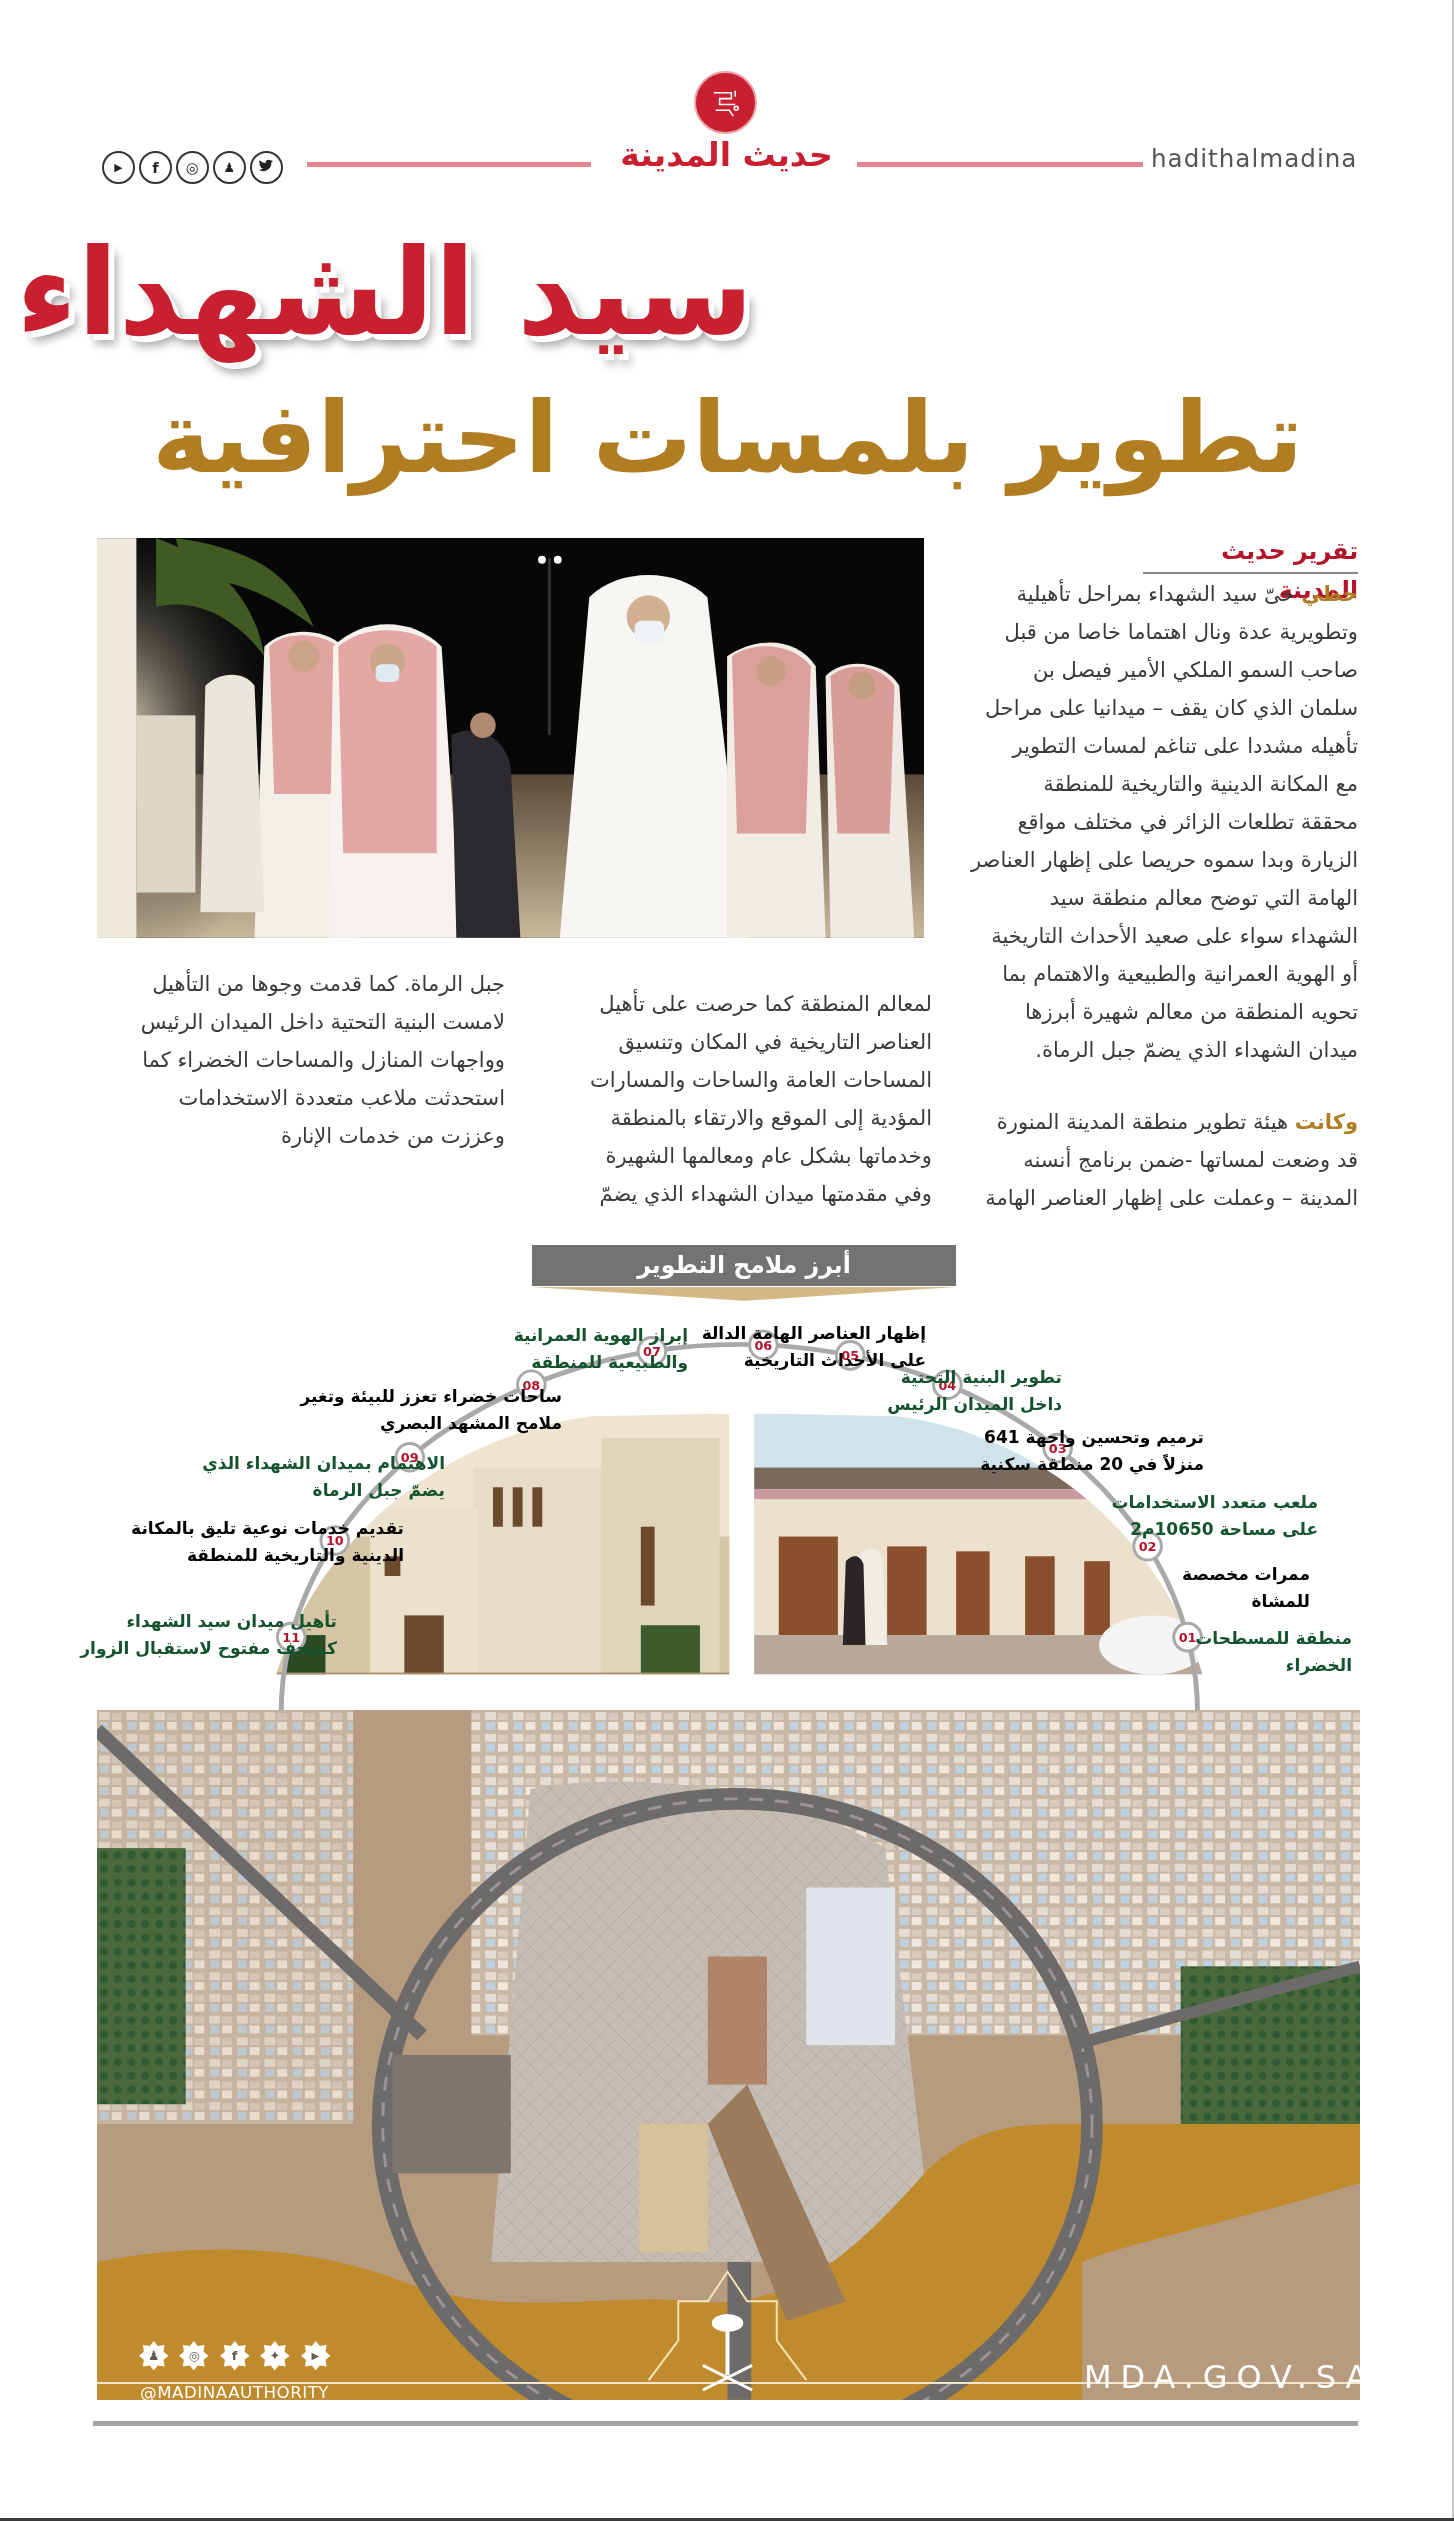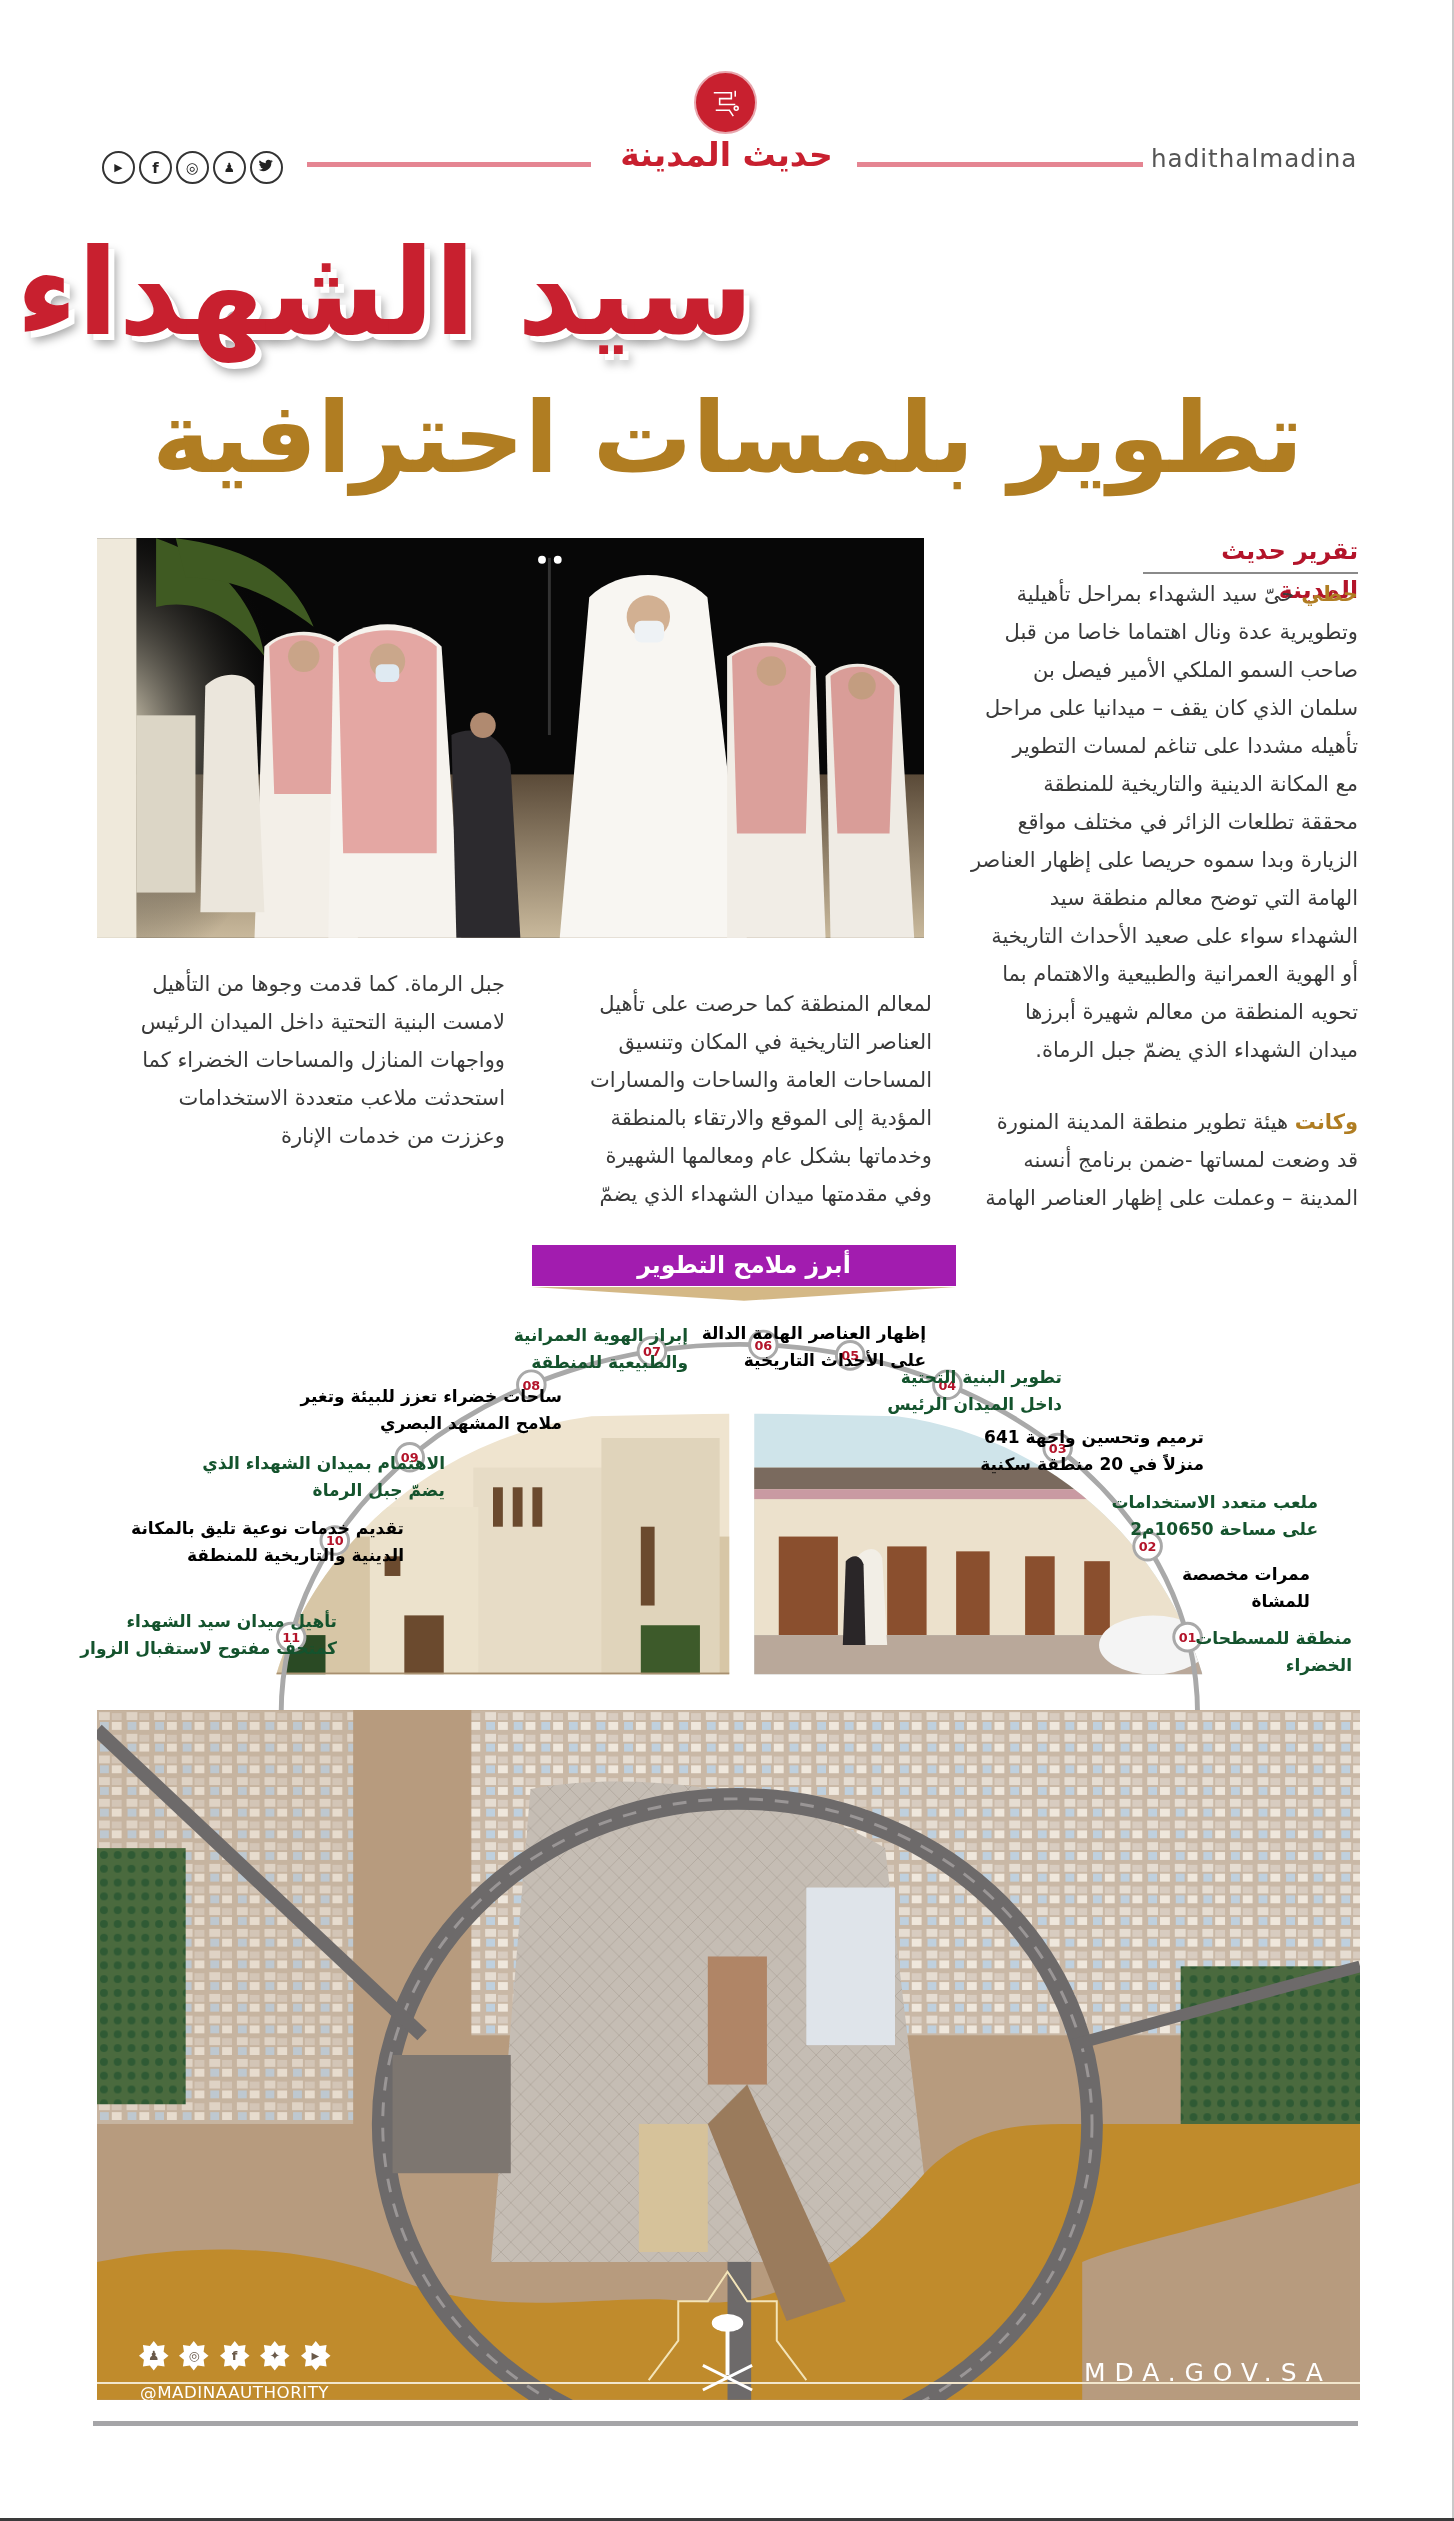--- a/index.html
+++ b/index.html
@@ -30,31 +30,31 @@
   .col .lead { font-weight:bold; color:#b07d22; }
   .col-right { left:936px; top:575px; width:422px; }
   .col-right2 { left:936px; top:1103px; width:422px; }
   .col-mid { left:522px; top:965px; width:410px;margin-top:20px; }
   .col-left { left:95px; top:965px; width:410px; }
 
   
   .photo { position:absolute; left:97px; top:538px; width:827px; height:400px; overflow:hidden; background:#0a0a0a; }
 
   
-  .banner { position:absolute; left:532px; top:1245px; width:424px; height:41px; background:#a21caf; color:#fff; text-align:center; direction:rtl; font-weight:bold; font-size:23.6px; line-height:41px; }
+  .banner { position:absolute; left:532px; top:1245px; width:424px; height:41px; background:#737373; color:#fff; text-align:center; direction:rtl; font-weight:bold; font-size:23.6px; line-height:41px; }
   .banner-notch { position:absolute; left:532px; top:1287px; width:424px; height:13.8px; }
   .info-svg { position:absolute; left:89px; top:1300px; width:1281px; height:414px; overflow:visible; }
   .feat { position:absolute; direction:rtl; text-align:right; font-weight:bold; font-size:17px; line-height:26.6px; white-space:pre-line; }
   .feat.gold { color:#000000; }
   .feat.gray { color:#14532d; }
 
   
   .aerial { position:absolute; left:97px; top:1710px; width:1263px; height:690px; overflow:hidden; background:#b89b78; }
   .aerial-handle { position:absolute; left:140px; top:2382px; font-family:"DejaVu Sans", sans-serif; font-size:16.7px; color:#fff; letter-spacing:0.5px; }
-  .aerial-site { position:absolute; left:1084px; top:2358px; font-family:"DejaVu Sans", sans-serif; font-size:25px; color:#fff; letter-spacing:8.9px; }
+  .aerial-site { position:absolute; left:1084px; top:2358px; font-family:"DejaVu Sans", sans-serif; font-size:32px; color:#fff; letter-spacing:8.9px; }
   .aerial-icons { position:absolute; left:138px; top:2340px; display:flex; gap:8.9px; }
   .star-ic { width:31.5px; height:31.5px; position:relative; display:flex; align-items:center; justify-content:center; font-size:12.8px; font-weight:bold; color:#6a5a4a; }
   .star-ic svg { position:absolute; left:0; top:0; width:31.5px; height:31.5px; }
   .star-ic span { position:relative; }
   .footer-rule { position:absolute; left:93px; top:2421px; width:1265px; height:4.9px; background:#a5a5a8; }
 </style>
 </head>
 <body>
 
 <div class="page">

